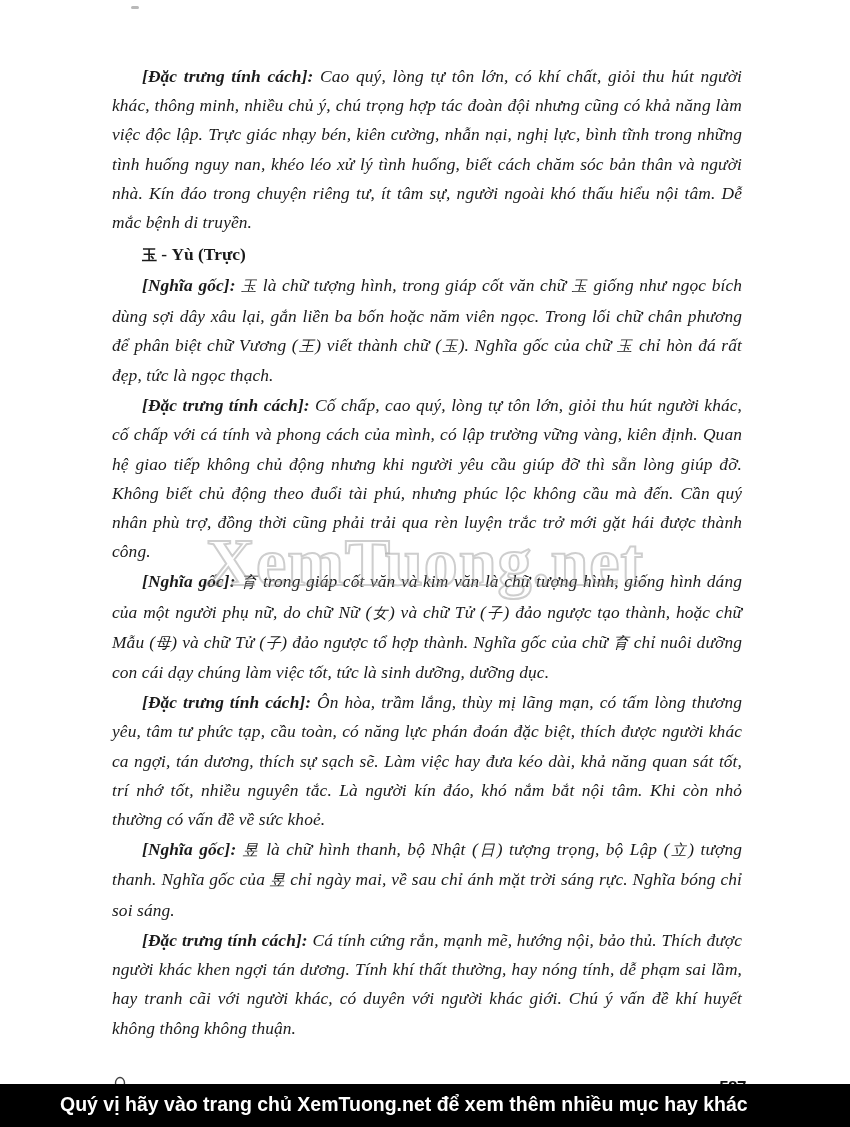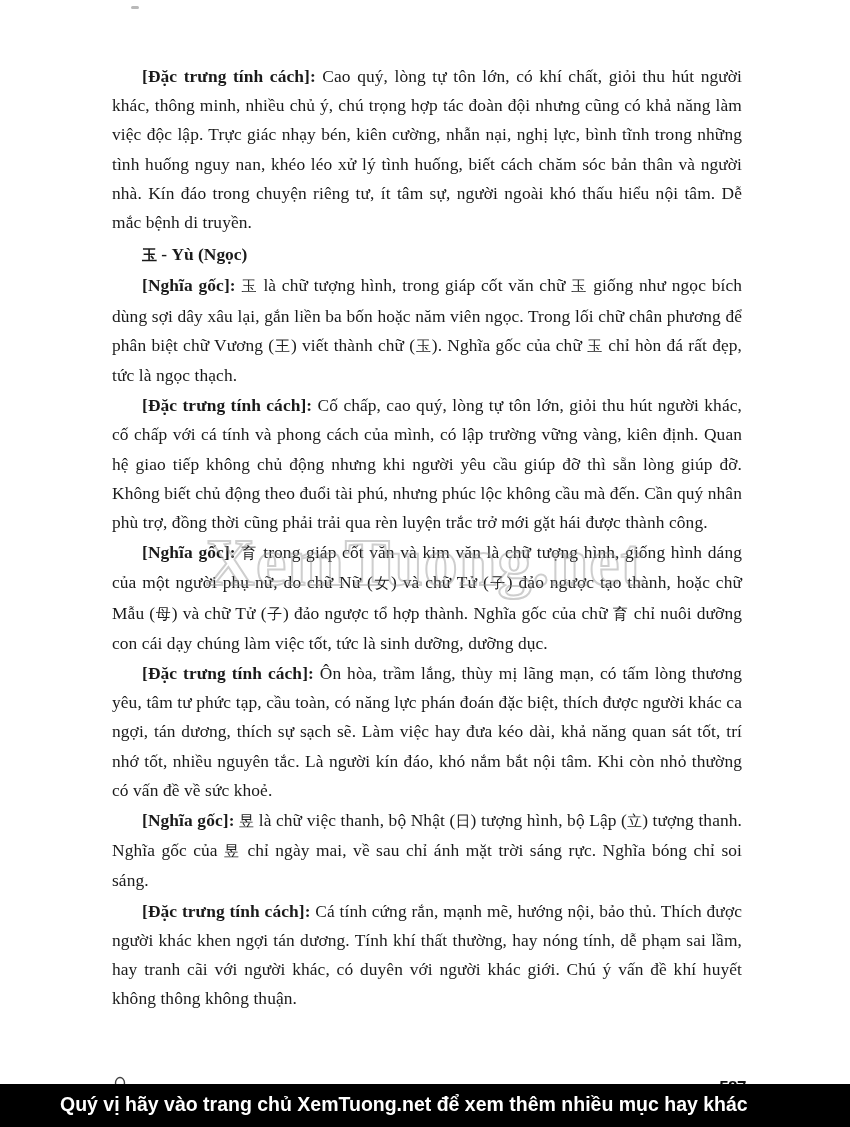--- a/index.html
+++ b/index.html
@@ -41,20 +41,21 @@
     width: 630px;
   }
 
   p {
     margin: 0 0 1px 0;
     font-size: 17.4px;
     line-height: 29.2px;
     text-align: justify;
     text-justify: inter-word;
     letter-spacing: 0.1px;
+    font-style: italic;
   }
 
   p.indent {
     text-indent: 30px;
   }
 
   .bold {
     font-weight: bold;
   }
 
@@ -136,26 +137,26 @@
 </style>
 </head>
 <body>
 
 <div class="page">
 
   <div class="speckle"></div>
 
   <div class="content">
       <p class="indent"><span class="bold">[Đặc trưng tính cách]:</span><span> Cao quý, lòng tự tôn lớn, có khí chất, giỏi thu hút người khác, thông minh, nhiều chủ ý, chú trọng hợp tác đoàn đội nhưng cũng có khả năng làm việc độc lập. Trực giác nhạy bén, kiên cường, nhẫn nại, nghị lực, bình tĩnh trong những tình huống nguy nan, khéo léo xử lý tình huống, biết cách chăm sóc bản thân và người nhà. Kín đáo trong chuyện riêng tư, ít tâm sự, người ngoài khó thấu hiểu nội tâm. Dễ mắc bệnh di truyền.</span></p>
-      <div class="heading"><span class="cjk-b">玉</span><span> - Yù (Ngọc)</span></div>
+      <div class="heading"><span class="cjk-b">玉</span><span> - Yù (Trực)</span></div>
       <p class="indent"><span class="bold">[Nghĩa gốc]:</span><span> </span><span class="cjk">玉</span><span> là chữ tượng hình, trong giáp cốt văn chữ </span><span class="cjk">玉</span><span> giống như ngọc bích dùng sợi dây xâu lại, gắn liền ba bốn hoặc năm viên ngọc. Trong lối chữ chân phương để phân biệt chữ Vương (</span><span class="cjk">王</span><span>) viết thành chữ (</span><span class="cjk">玉</span><span>). Nghĩa gốc của chữ </span><span class="cjk">玉</span><span> chỉ hòn đá rất đẹp, tức là ngọc thạch.</span></p>
       <p class="indent"><span class="bold">[Đặc trưng tính cách]:</span><span> Cố chấp, cao quý, lòng tự tôn lớn, giỏi thu hút người khác, cố chấp với cá tính và phong cách của mình, có lập trường vững vàng, kiên định. Quan hệ giao tiếp không chủ động nhưng khi người yêu cầu giúp đỡ thì sẵn lòng giúp đỡ. Không biết chủ động theo đuổi tài phú, nhưng phúc lộc không cầu mà đến. Cần quý nhân phù trợ, đồng thời cũng phải trải qua rèn luyện trắc trở mới gặt hái được thành công.</span></p>
       <p class="indent"><span class="bold">[Nghĩa gốc]:</span><span> </span><span class="cjk">育</span><span> trong giáp cốt văn và kim văn là chữ tượng hình, giống hình dáng của một người phụ nữ, do chữ Nữ (</span><span class="cjk">女</span><span>) và chữ Tử (</span><span class="cjk">子</span><span>) đảo ngược tạo thành, hoặc chữ Mẫu (</span><span class="cjk">母</span><span>) và chữ Tử (</span><span class="cjk">子</span><span>) đảo ngược tổ hợp thành. Nghĩa gốc của chữ </span><span class="cjk">育</span><span> chỉ nuôi dưỡng con cái dạy chúng làm việc tốt, tức là sinh dưỡng, dưỡng dục.</span></p>
       <p class="indent"><span class="bold">[Đặc trưng tính cách]:</span><span> Ôn hòa, trầm lắng, thùy mị lãng mạn, có tấm lòng thương yêu, tâm tư phức tạp, cầu toàn, có năng lực phán đoán đặc biệt, thích được người khác ca ngợi, tán dương, thích sự sạch sẽ. Làm việc hay đưa kéo dài, khả năng quan sát tốt, trí nhớ tốt, nhiều nguyên tắc. Là người kín đáo, khó nắm bắt nội tâm. Khi còn nhỏ thường có vấn đề về sức khoẻ.</span></p>
-      <p class="indent"><span class="bold">[Nghĩa gốc]:</span><span> </span><span class="cjk">昱</span><span> là chữ việc thanh, bộ Nhật (</span><span class="cjk">日</span><span>) tượng hình, bộ Lập (</span><span class="cjk">立</span><span>) tượng thanh. Nghĩa gốc của </span><span class="cjk">昱</span><span> chỉ ngày mai, về sau chỉ ánh mặt trời sáng rực. Nghĩa bóng chỉ soi sáng.</span></p>
+      <p class="indent"><span class="bold">[Nghĩa gốc]:</span><span> </span><span class="cjk">昱</span><span> là chữ hình thanh, bộ Nhật (</span><span class="cjk">日</span><span>) tượng trọng, bộ Lập (</span><span class="cjk">立</span><span>) tượng thanh. Nghĩa gốc của </span><span class="cjk">昱</span><span> chỉ ngày mai, về sau chỉ ánh mặt trời sáng rực. Nghĩa bóng chỉ soi sáng.</span></p>
       <p class="indent"><span class="bold">[Đặc trưng tính cách]:</span><span> Cá tính cứng rắn, mạnh mẽ, hướng nội, bảo thủ. Thích được người khác khen ngợi tán dương. Tính khí thất thường, hay nóng tính, dễ phạm sai lầm, hay tranh cãi với người khác, có duyên với người khác giới. Chú ý vấn đề khí huyết không thông không thuận.</span></p>
     </div>
 
   <div class="watermark">XemTuong.net</div>
 
   <svg class="footer-emblem" viewBox="0 0 28 36">
     <ellipse cx="14" cy="7" rx="4.5" ry="5.5" fill="none" stroke="#222" stroke-width="1.4"></ellipse>
     <path d="M6 34 C6 20, 9 13, 14 13 C19 13, 22 20, 22 34" fill="none" stroke="#222" stroke-width="1.4"></path>
     <path d="M9 20 L19 20 M8 26 L20 26" stroke="#222" stroke-width="1.2"></path>
   </svg>

